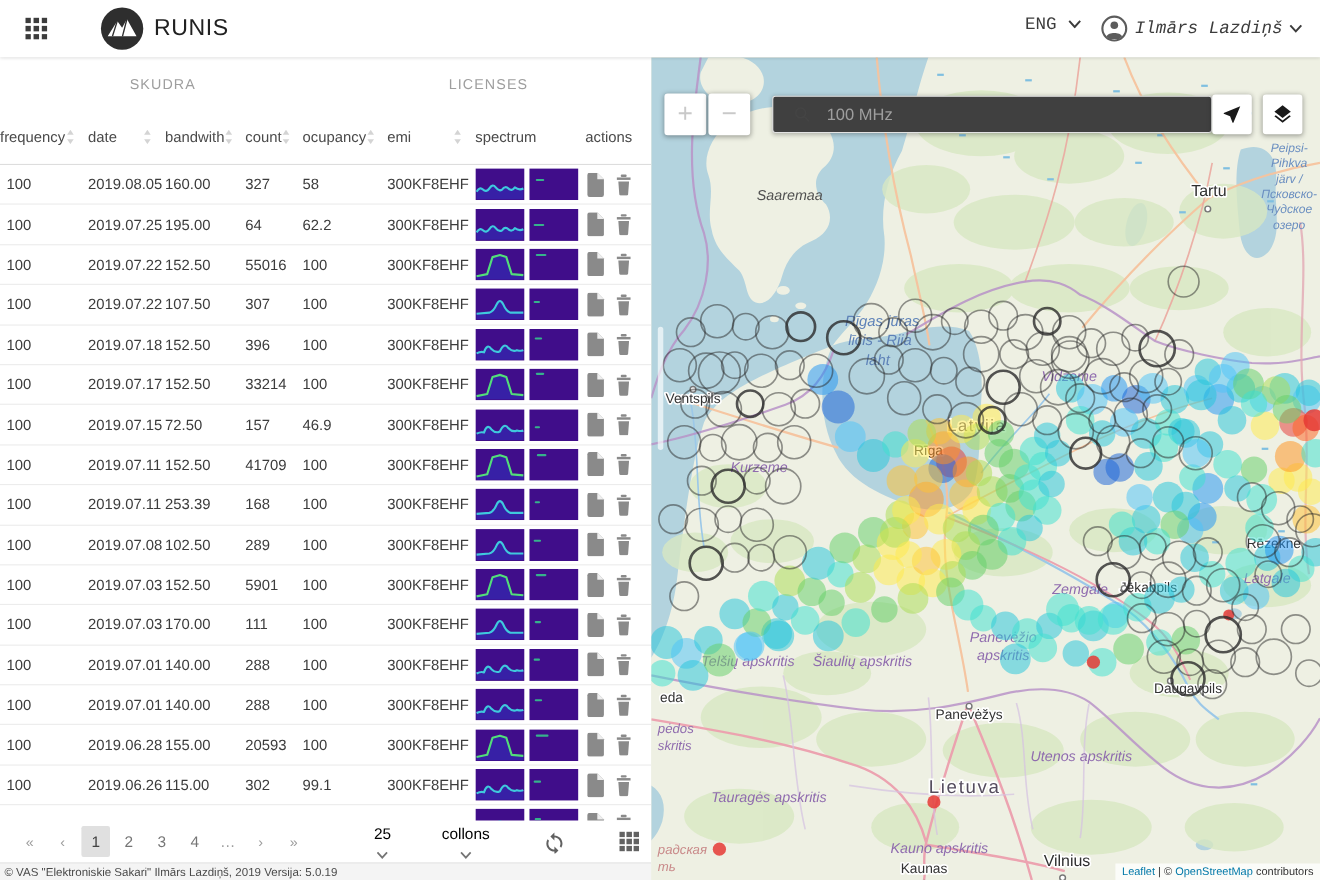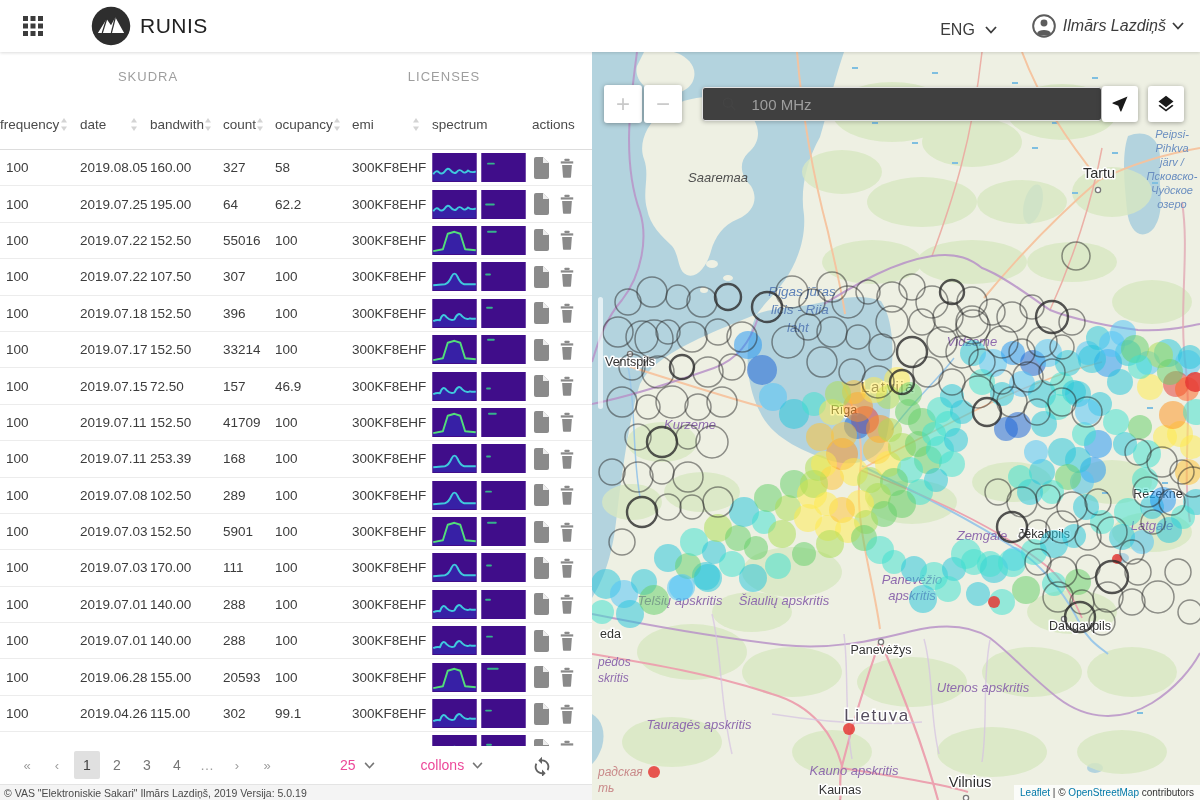--- a/index.html
+++ b/index.html
@@ -4,21 +4,21 @@
 <style>
   * { margin:0; padding:0; box-sizing:border-box; }
   html,body { width:1200px; height:800px; overflow:hidden; font-family:"Liberation Sans", sans-serif; background:#fff; }
   .app { width:1200px; height:800px; display:flex; flex-direction:column; }
 
   
   .hdr { height:52px; background:#fff; display:flex; align-items:center; padding:0 16px; box-shadow:0 1px 3px rgba(0,0,0,.14); position:relative; z-index:50; flex:0 0 auto; }
   .hdr .apps-btn { width:34px; height:34px; display:flex; align-items:center; justify-content:center; cursor:pointer; }
   .hdr .logo-wrap { display:flex; align-items:center; margin-left:40px; gap:8px; }
   .brand { font-size:21px; color:#212121; letter-spacing:.5px; }
-  .hdr-right { margin-left:auto; display:flex; align-items:flex-end; gap:34px; }
+  .hdr-right { margin-left:auto; display:flex; align-items:flex-start; gap:17px;font-family:Liberation Mono, monospace; }
   .lang { display:flex; align-items:center; gap:10px; font-size:16px; color:#3c3c3c; cursor:pointer; }
   .usr { display:flex; align-items:center; gap:6px; cursor:pointer; }
   .usr .uname { font-style:italic; font-size:16px; color:#3c3c3c; }
 
   
   .content { flex:1; display:flex; min-height:0; }
 
   
   .panel { width:592px; flex:0 0 592px; display:flex; flex-direction:column; background:#fff; }
   .tabs { height:48px; display:flex; flex:0 0 auto; }
@@ -37,21 +37,21 @@
   .spec { width:45px; height:29px; display:block; cursor:pointer; }
   .act-cell { display:flex; gap:9px; align-items:center; }
   .ic-btn { background:none; border:none; cursor:pointer; padding:0; display:flex; }
 
   
   .pager { height:38px; flex:0 0 auto; display:flex; align-items:center; padding:0 14px; gap:4px; }
   .pg { min-width:26px; height:28px; display:flex; align-items:center; justify-content:center; font-size:14px; color:#757575; cursor:pointer; border-radius:2px; padding:0 4px; }
   .pg.nav { color:#9e9e9e; font-size:13px; }
   .pg.active { background:#e0e0e0; color:#424242; }
   .pg.dots { cursor:default; color:#9e9e9e; }
-  .pgsel { display:flex; align-items:center; gap:8px; color:#ec4899; font-size:14px; cursor:pointer; }
+  .pgsel { display:flex; align-items:center; gap:8px; color:#000000; font-size:14px; cursor:pointer;flex-direction:column; }
   .sel-25 { margin-left:56px; }
   .sel-col { margin-left:42px; }
   .pager .tool { margin-left:44px; }
 
   .panel-foot { height:16px; flex:0 0 auto; background:#f4f4f4; border-top:1px solid #e4e4e4; font-size:10.5px; color:#4a4a4a; display:flex; align-items:center; padding-left:4px; }
 
   
   .map { flex:1; position:relative; background:#eef0e3; overflow:hidden; }
   .map svg.geo { position:absolute; inset:0; width:100%; height:100%; }
   .map-ctl { position:absolute; top:33px; left:12px; right:16px; display:flex; align-items:flex-start; z-index:20; }
@@ -695,21 +695,21 @@
                 <svg width="16" height="20" viewBox="0 0 18 22">
                   <rect x="6" y="0.5" width="6" height="2.5" rx="1" fill="#8a8a8a"></rect>
                   <rect x="2" y="3.5" width="14" height="2.5" fill="#8a8a8a"></rect>
                   <path d="M3.5 7.5 H14.5 L13.5 21 a1.5 1.5 0 0 1 -1.5 1 H6 a1.5 1.5 0 0 1 -1.5 -1 Z" fill="#8a8a8a"></path>
                 </svg>
               </button>
             </div>
           </div>
           <div class="trow grid8">
             <div class="td">100</div>
-            <div class="td">2019.04.26</div>
+            <div class="td">2019.06.26</div>
             <div class="td">115.00</div>
             <div class="td">302</div>
             <div class="td">99.1</div>
             <div class="td">300KF8EHF</div>
             <div class="td spec-cell">
               <svg class="spec" viewBox="0 0 46 30">
                 <rect width="46" height="30" fill="#400d8a"></rect>
                 <path d="M1 23 Q5 21 8 22 Q11 13 15 19 Q19 23 23 21 Q27 12 31 18 Q35 22 39 20 Q43 21 45 20 L45 29 L1 29 Z" fill="#2b3fd6" opacity="0.38"></path>
                 <path d="M1 23 Q5 21 8 22 Q11 13 15 19 Q19 23 23 21 Q27 12 31 18 Q35 22 39 20 Q43 21 45 20" fill="none" stroke="#3fc9dd" stroke-width="2" stroke-linejoin="round"></path>
               </svg>

